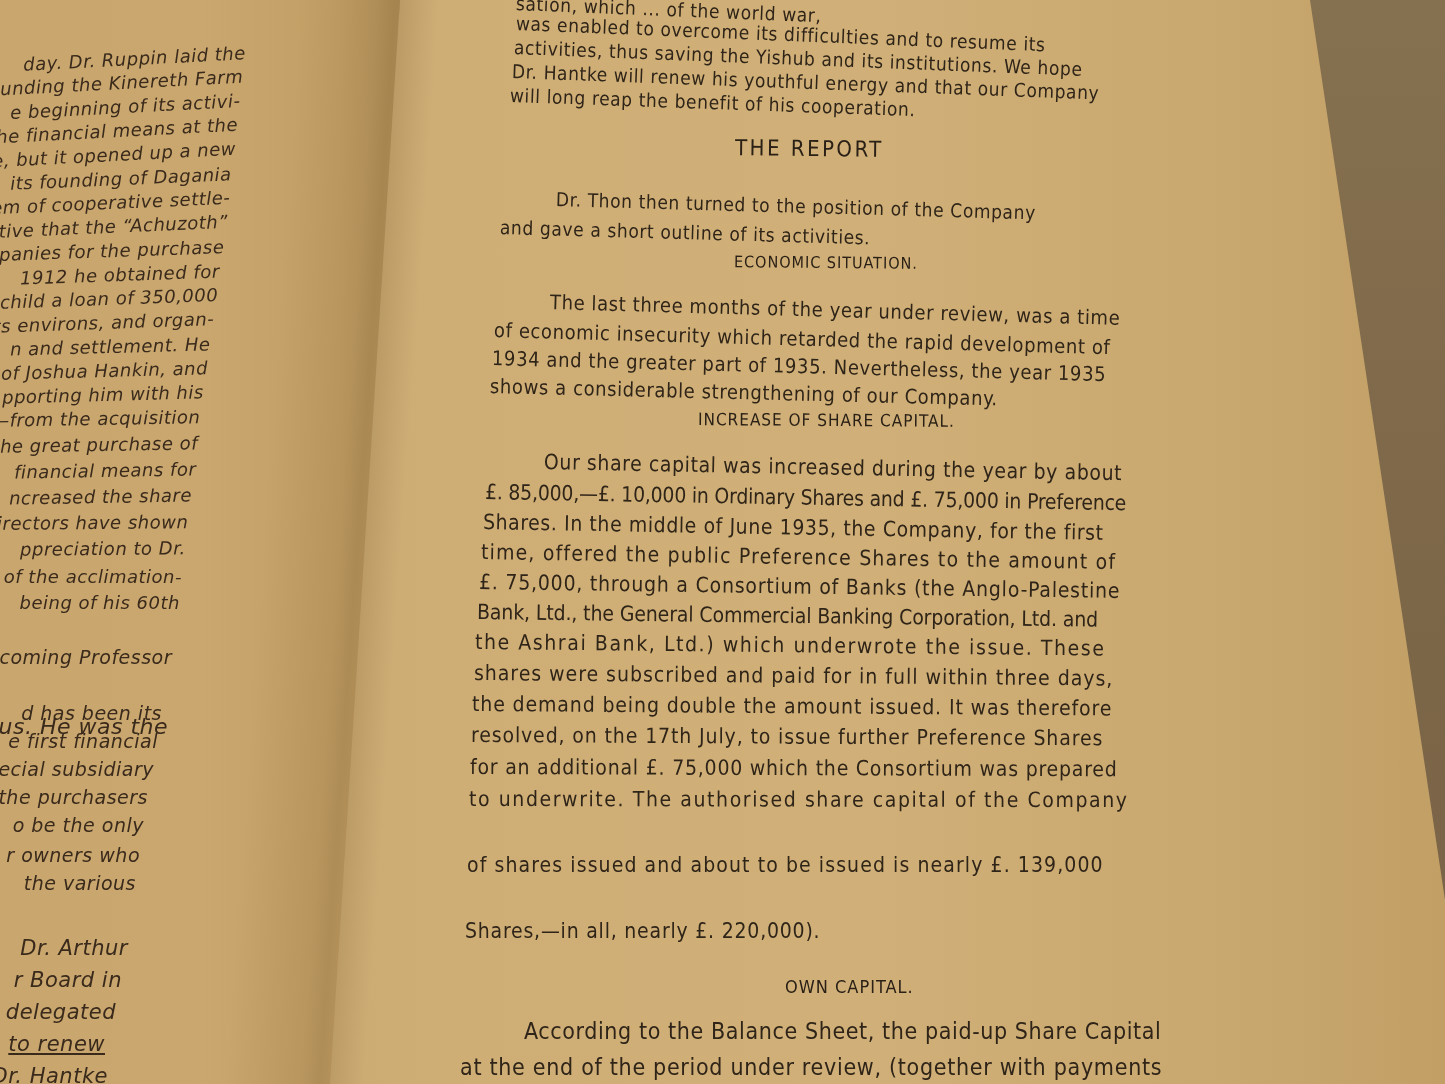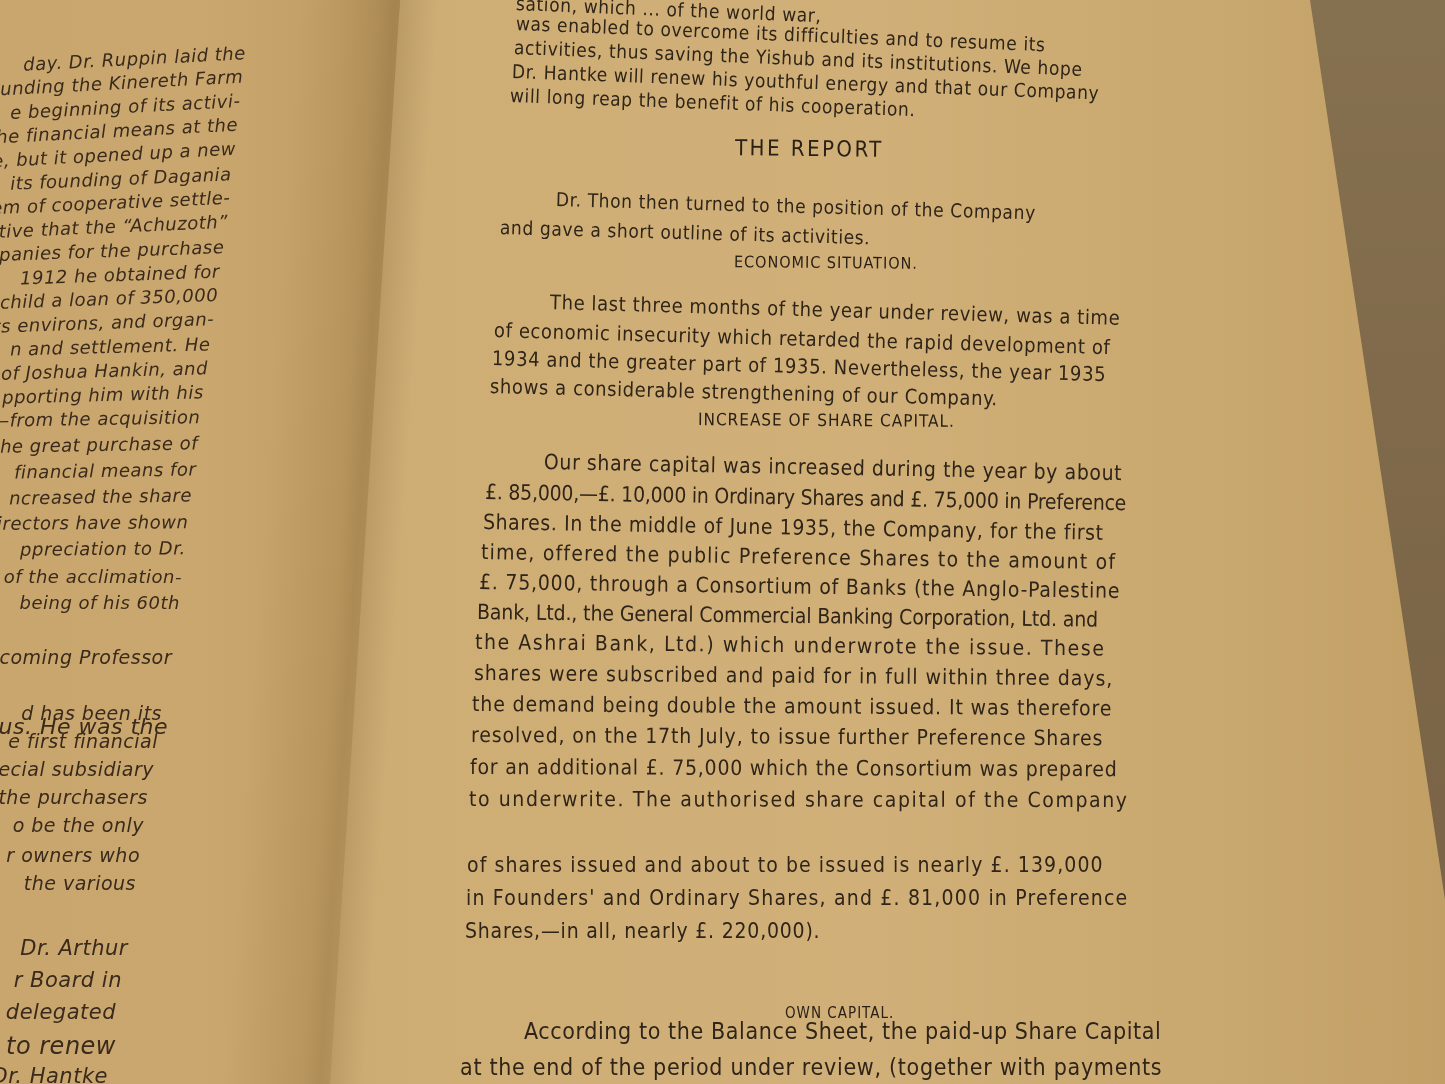--- a/index.html
+++ b/index.html
@@ -138,21 +138,21 @@
     <div class="line" style="top:692px;right:102px;font-size:19px;">e first financial</div>
     <div class="line" style="top:720px;right:106px;font-size:19px;">ecial subsidiary</div>
     <div class="line" style="top:748px;right:112px;font-size:19px;">the purchasers</div>
     <div class="line" style="top:776px;right:116px;font-size:19px;">o be the only</div>
     <div class="line" style="top:806px;right:120px;font-size:19px;">r owners who</div>
     <div class="line" style="top:834px;right:124px;font-size:19px;">the various</div>
 
     <div class="line" style="top:898px;right:132px;font-size:21px;">Dr. Arthur</div>
     <div class="line" style="top:930px;right:138px;font-size:21px;">r Board in</div>
     <div class="line" style="top:962px;right:144px;font-size:21px;">delegated</div>
-    <div class="line" style="top:994px;right:144px;font-size:24px;">to renew</div>
+    <div class="line" style="top:994px;right:155px;font-size:21px;text-decoration:underline;">to renew</div>
     <div class="line" style="top:1026px;right:152px;font-size:21px;">Dr. Hantke</div>
   </div>
 
   <div class="right-col">
 
     <div class="r-line" style="left:516px;top:-8px;transform:rotate(2.3deg);">sation, which ... of the world war,</div>
     <div class="r-line" style="left:516px;top:12px;transform:rotate(2.3deg);">was enabled to overcome its difficulties and to resume its</div>
     <div class="r-line" style="left:514px;top:36px;transform:rotate(2.2deg);">activities, thus saving the Yishub  and its institutions. We hope</div>
     <div class="r-line" style="left:512px;top:60px;transform:rotate(2.1deg);">Dr. Hantke will renew his youthful energy and that our Company</div>
     <div class="r-line" style="left:510px;top:84px;transform:rotate(2deg);">will long reap the benefit of his cooperation.</div>
@@ -175,20 +175,19 @@
     <div class="r-line" style="left:481px;top:540px;font-size:21px;letter-spacing:1.2px;transform:rotate(0.9deg);">time, offered the public Preference Shares to the amount of</div>
     <div class="r-line" style="left:479px;top:570px;font-size:21px;letter-spacing:0.8px;transform:rotate(0.8deg);">£. 75,000, through a Consortium of Banks (the Anglo-Palestine</div>
     <div class="r-line" style="left:477px;top:600px;font-size:21px;letter-spacing:-0.1px;transform:rotate(0.7deg);">Bank, Ltd., the General Commercial Banking Corporation, Ltd. and</div>
     <div class="r-line" style="left:475px;top:630px;font-size:21px;letter-spacing:1.6px;transform:rotate(0.6deg);">the Ashrai Bank, Ltd.) which underwrote the issue. These</div>
     <div class="r-line" style="left:474px;top:661px;font-size:21px;letter-spacing:1px;transform:rotate(0.5deg);">shares were subscribed and paid for in full within three days,</div>
     <div class="r-line" style="left:472px;top:692px;font-size:21px;letter-spacing:0.9px;transform:rotate(0.4deg);">the demand being double the amount issued. It was therefore</div>
     <div class="r-line" style="left:471px;top:723px;font-size:21px;letter-spacing:0.9px;transform:rotate(0.3deg);">resolved, on the 17th July, to issue further Preference Shares</div>
     <div class="r-line" style="left:470px;top:755px;font-size:21px;letter-spacing:0.8px;transform:rotate(0.2deg);">for an additional £. 75,000 which the Consortium was prepared</div>
     <div class="r-line" style="left:469px;top:787px;font-size:21px;letter-spacing:1.6px;transform:rotate(0.1deg);">to underwrite. The authorised share capital of the Company</div>
     <div class="r-line" style="left:467px;top:853px;font-size:21px;letter-spacing:1.1px;">of shares issued and about to be issued is nearly £. 139,000</div>
-    <div class="r-line" style="left:466px;top:886px;font-size:21px;letter-spacing:1.2px;">in Founders' and Ordinary Shares, and £. 81,000 in Preference</div>
     <div class="r-line" style="left:465px;top:919px;font-size:21px;letter-spacing:0.8px;">Shares,—in all, nearly £. 220,000).</div>
 
-    <div class="subheading" style="left:785px;top:976px;font-size:15px;margin-top:28px;">OWN CAPITAL.</div>
+    <div class="subheading" style="left:785px;top:976px;font-size:18px;">OWN CAPITAL.</div>
     <div class="r-line" style="left:460px;top:1054px;font-size:23px;letter-spacing:0.7px;">at the end of the period under review, (together with payments</div>
     <div class="r-line" style="left:524px;top:1018px;font-size:23px;letter-spacing:0.6px;">According to the Balance Sheet, the paid-up Share Capital</div>
   </div>
 </div>
 
 </body></html>

